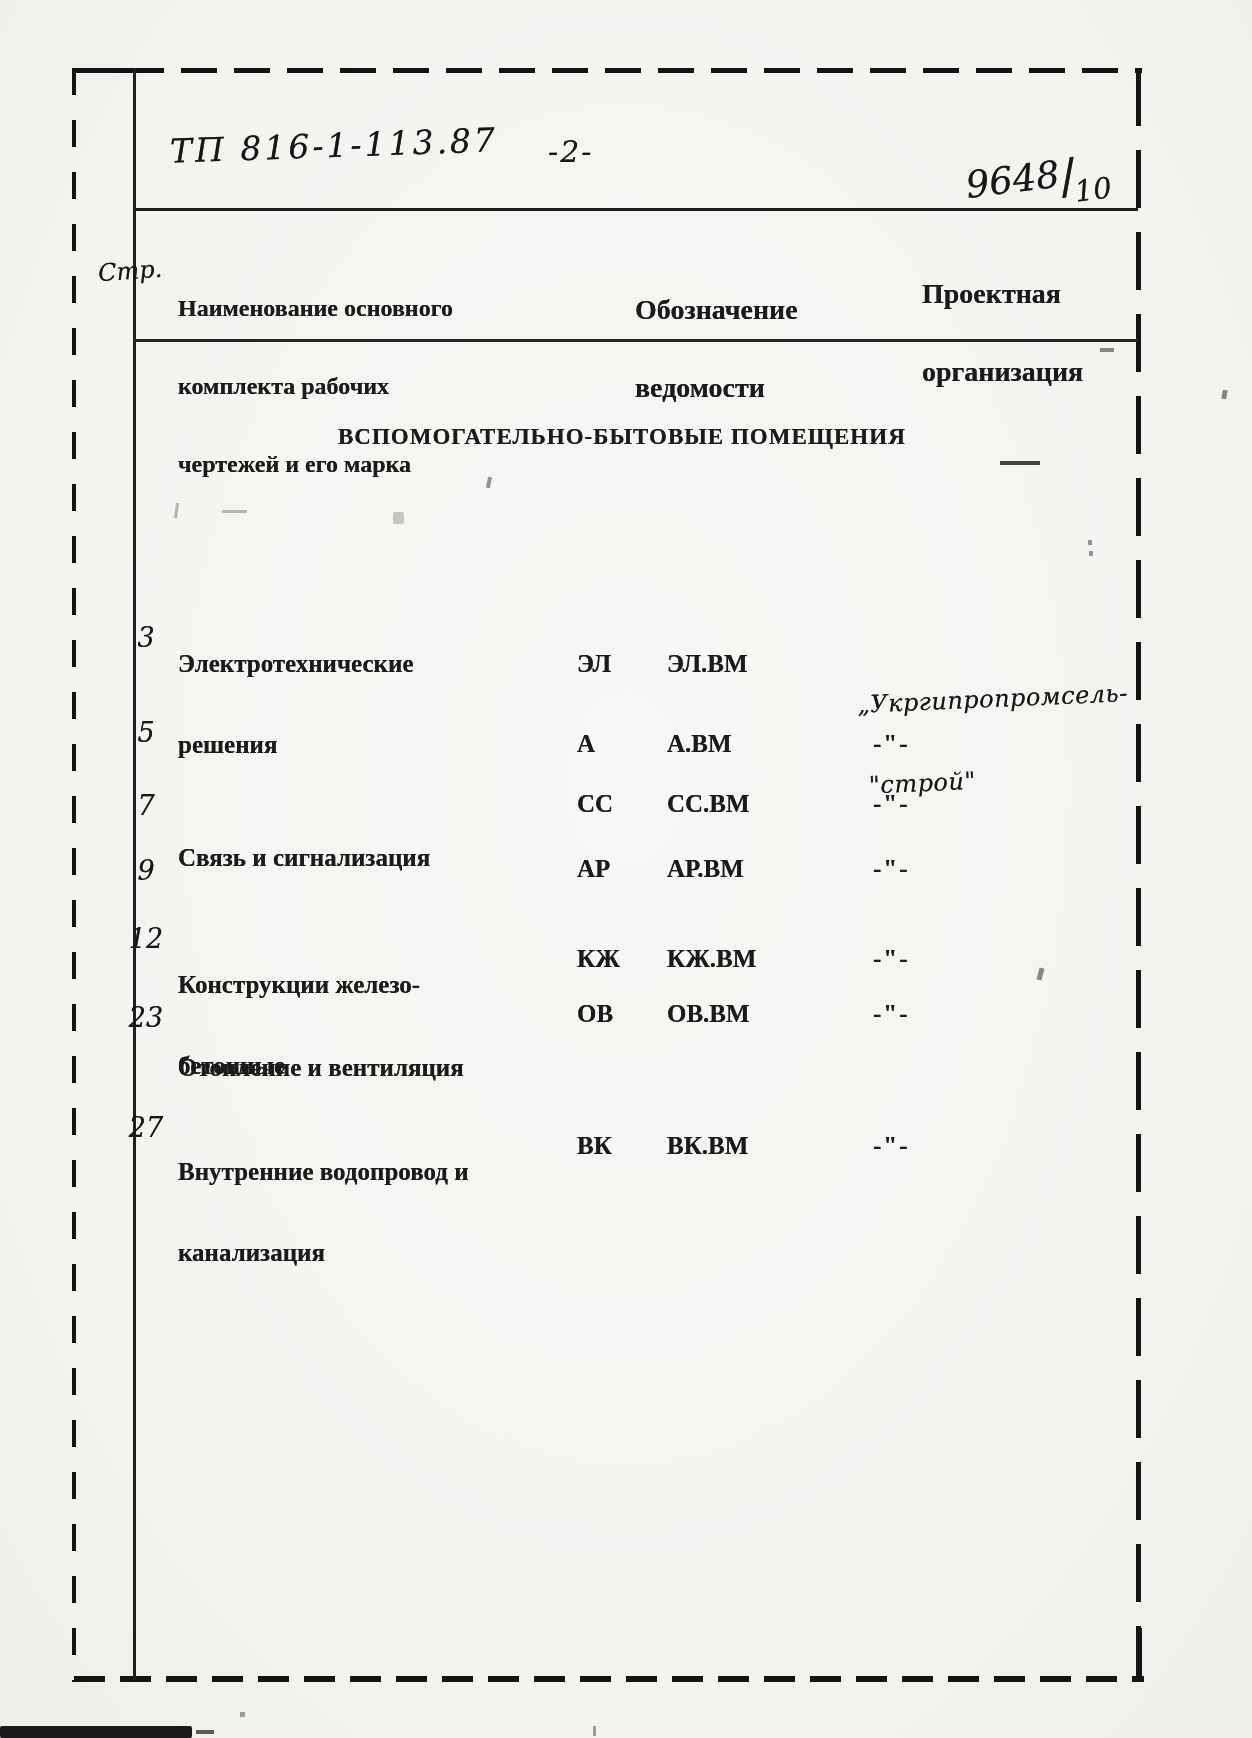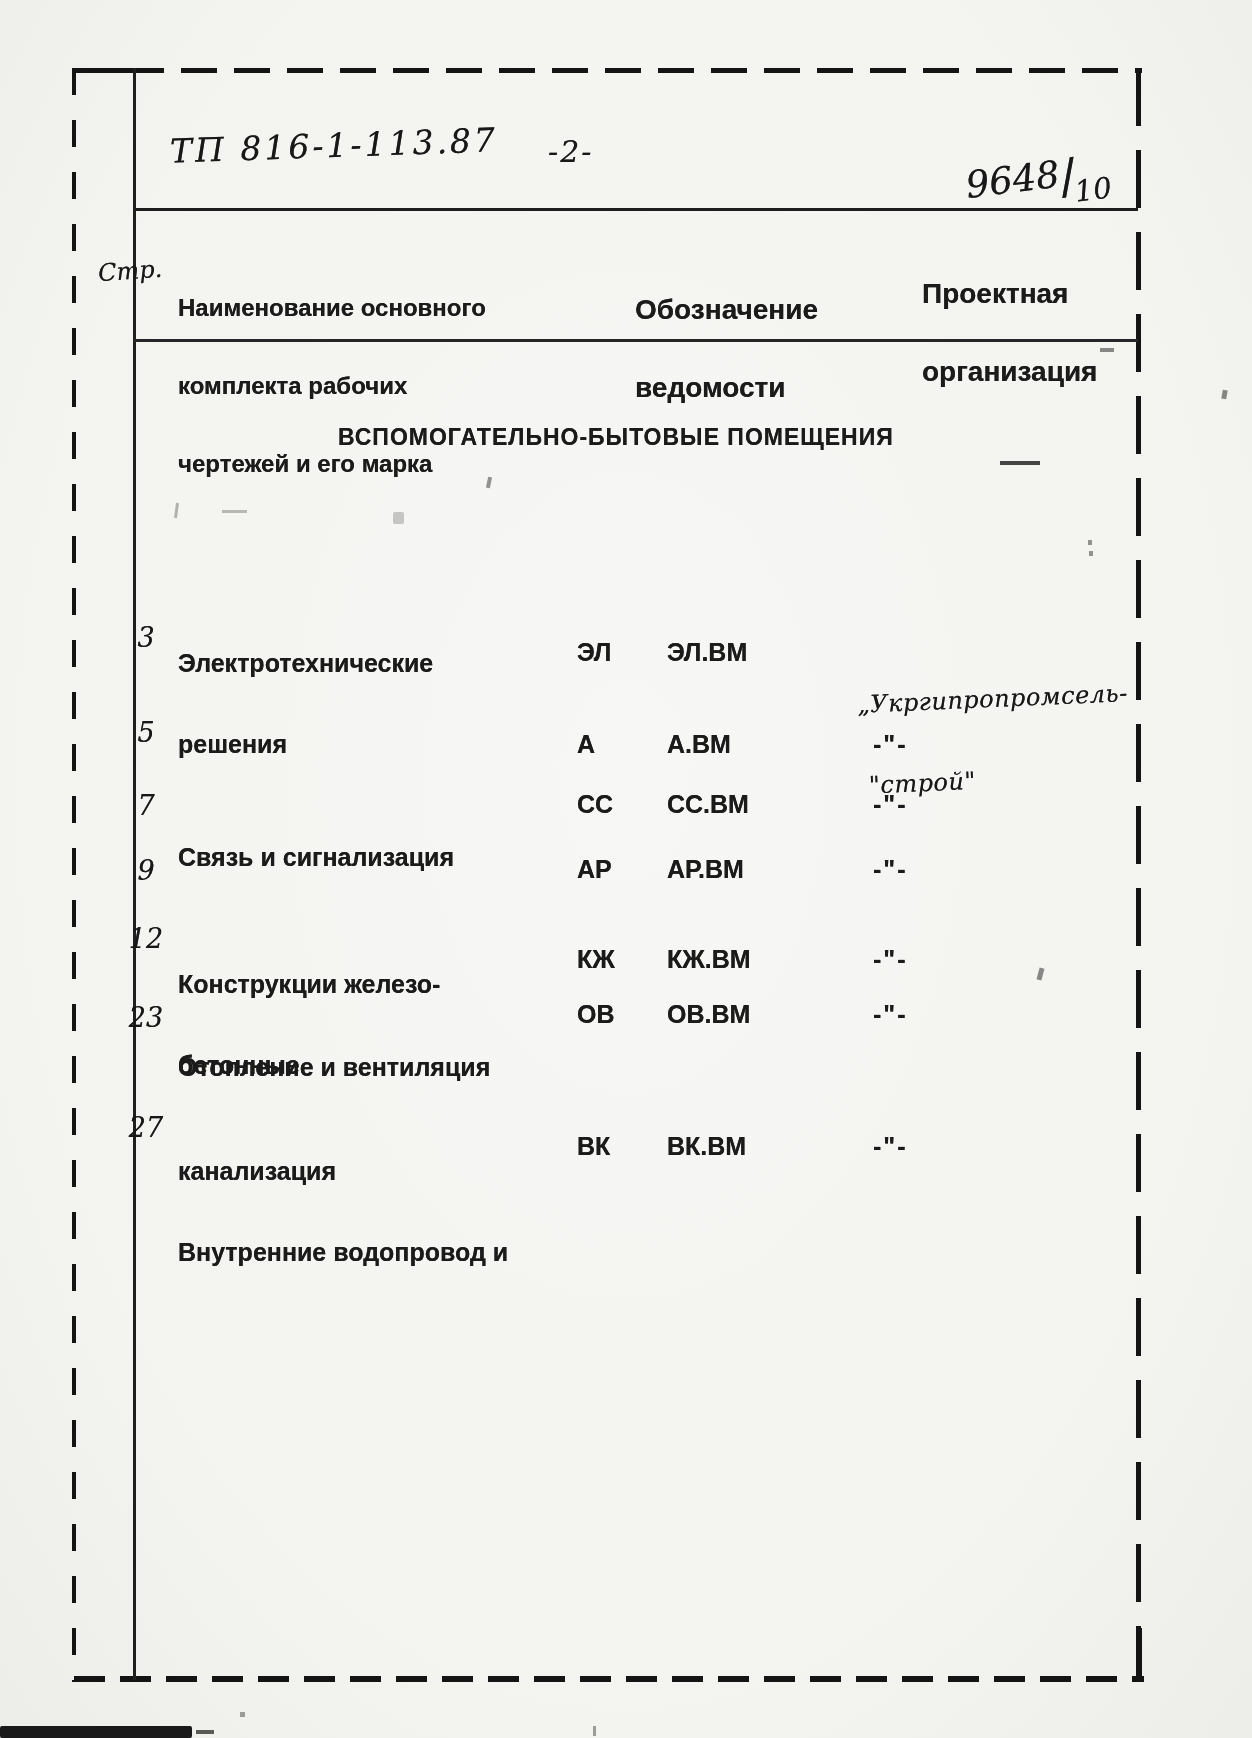--- a/index.html
+++ b/index.html
@@ -20,21 +20,21 @@
   .b-right{left:1136px;top:68px;width:5px;height:1614px;
            background:repeating-linear-gradient(180deg,#141414 0 58px,rgba(0,0,0,0) 58px 82px);}
   .b-right-stub{left:1138px;top:1628px;width:4px;height:52px;background:#141414;}
   .b-bottom{left:74px;top:1676px;width:1070px;height:6px;
             background:repeating-linear-gradient(90deg,#141414 0 31px,rgba(0,0,0,0) 31px 46px);}
   .v-inner{left:133px;top:68px;width:3px;height:1612px;background:#1f1f1f;}
   .h-line1{left:133px;top:208px;width:1005px;height:3px;background:#1d1d1d;}
   .h-line2{left:133px;top:339px;width:1005px;height:3px;background:#262626;}
 
   
-  .tw{font-family:Liberation Sans, sans-serif;font-weight:700;color:var(--ink);
+  .tw{font-family:Liberation Serif, serif;font-weight:700;color:var(--ink);
       text-shadow:0 0 0.6px rgba(20,20,20,.85);white-space:pre;}
   .hand{font-family:"DejaVu Serif",serif;font-style:italic;color:#181818;
         text-shadow:0 0 0.5px rgba(20,20,20,.7);white-space:pre;}
   .abs{position:absolute;}
 
   .doc-code{left:170px;top:126px;font-size:33px;letter-spacing:3px;transform:rotate(-2deg);}
   .page-num{left:548px;top:134px;font-size:30px;letter-spacing:2px;}
   .inv{left:918px;top:104px;font-size:37px;transform:rotate(-7deg);}
   .inv .sl{font-size:48px;font-weight:400;position:relative;top:7px;font-style:normal;}
   .inv .den{font-size:29px;position:relative;top:17px;left:-3px;}
@@ -51,21 +51,21 @@
   .r1{top:596px}.r2{top:702px}.r3{top:790px}.r4{top:855px}
   .r5{top:917px}.r6{top:1000px}.r7{top:1104px}
   .cell{position:absolute;top:0;}
   .c-page{left:-10px;width:46px;text-align:center;font-size:27px;}
   .c-name{left:45px;font-size:25px;line-height:27px;}
   .c-mark{left:444px;font-size:25px;}
   .c-desig{left:534px;font-size:25px;}
   .c-org{left:740px;font-size:25px;letter-spacing:2px;}
   .org-hand{left:726px;font-size:24px;line-height:27px;transform:rotate(-2.5deg);letter-spacing:0.5px;}
 
-  .r1 .c-page{top:26px}  .r1 .c-mark,.r1 .c-desig{top:42px}
+  .r1 .c-page{top:26px}  .r1 .c-mark,.r1 .c-desig{top:54px}
   .r2 .c-page{top:15px}  .r2 .c-mark,.r2 .c-desig,.r2 .c-org{top:28px}
   .r3 .c-page{top:0}     .r4 .c-page{top:0}
   .r5 .c-page{top:6px}   .r5 .c-mark,.r5 .c-desig,.r5 .c-org{top:28px}
   .r6 .c-page{top:2px}
   .r7 .c-page{top:8px}   .r7 .c-mark,.r7 .c-desig,.r7 .c-org{top:28px}
 
   
   .speck{position:absolute;background:#1a1a1a;}
 </style>
 </head>
@@ -163,22 +163,22 @@
       <div>Отопление и вентиляция</div>
     </div>
     <div class="cell c-mark tw">ОВ</div>
     <div class="cell c-desig tw">ОВ.ВМ</div>
     <div class="cell c-org tw">-"-</div>
   </div>
 
   <div class="row r7">
     <div class="cell c-page hand">27</div>
     <div class="cell c-name tw">
+      <div>Внутренние водопровод и</div>
       <div>канализация</div>
-      <div>Внутренние водопровод и</div>
     </div>
     <div class="cell c-mark tw">ВК</div>
     <div class="cell c-desig tw">ВК.ВМ</div>
     <div class="cell c-org tw">-"-</div>
   </div>
 
   <div class="speck" style="left:175px;top:503px;width:3px;height:15px;opacity:.3;transform:rotate(8deg);"></div>
   <div class="speck" style="left:222px;top:510px;width:25px;height:3px;opacity:.28;"></div>
   <div class="speck" style="left:393px;top:512px;width:11px;height:12px;opacity:.22;border-radius:2px;"></div>
   <div class="speck" style="left:487px;top:477px;width:4px;height:11px;opacity:.45;transform:rotate(12deg);"></div>

